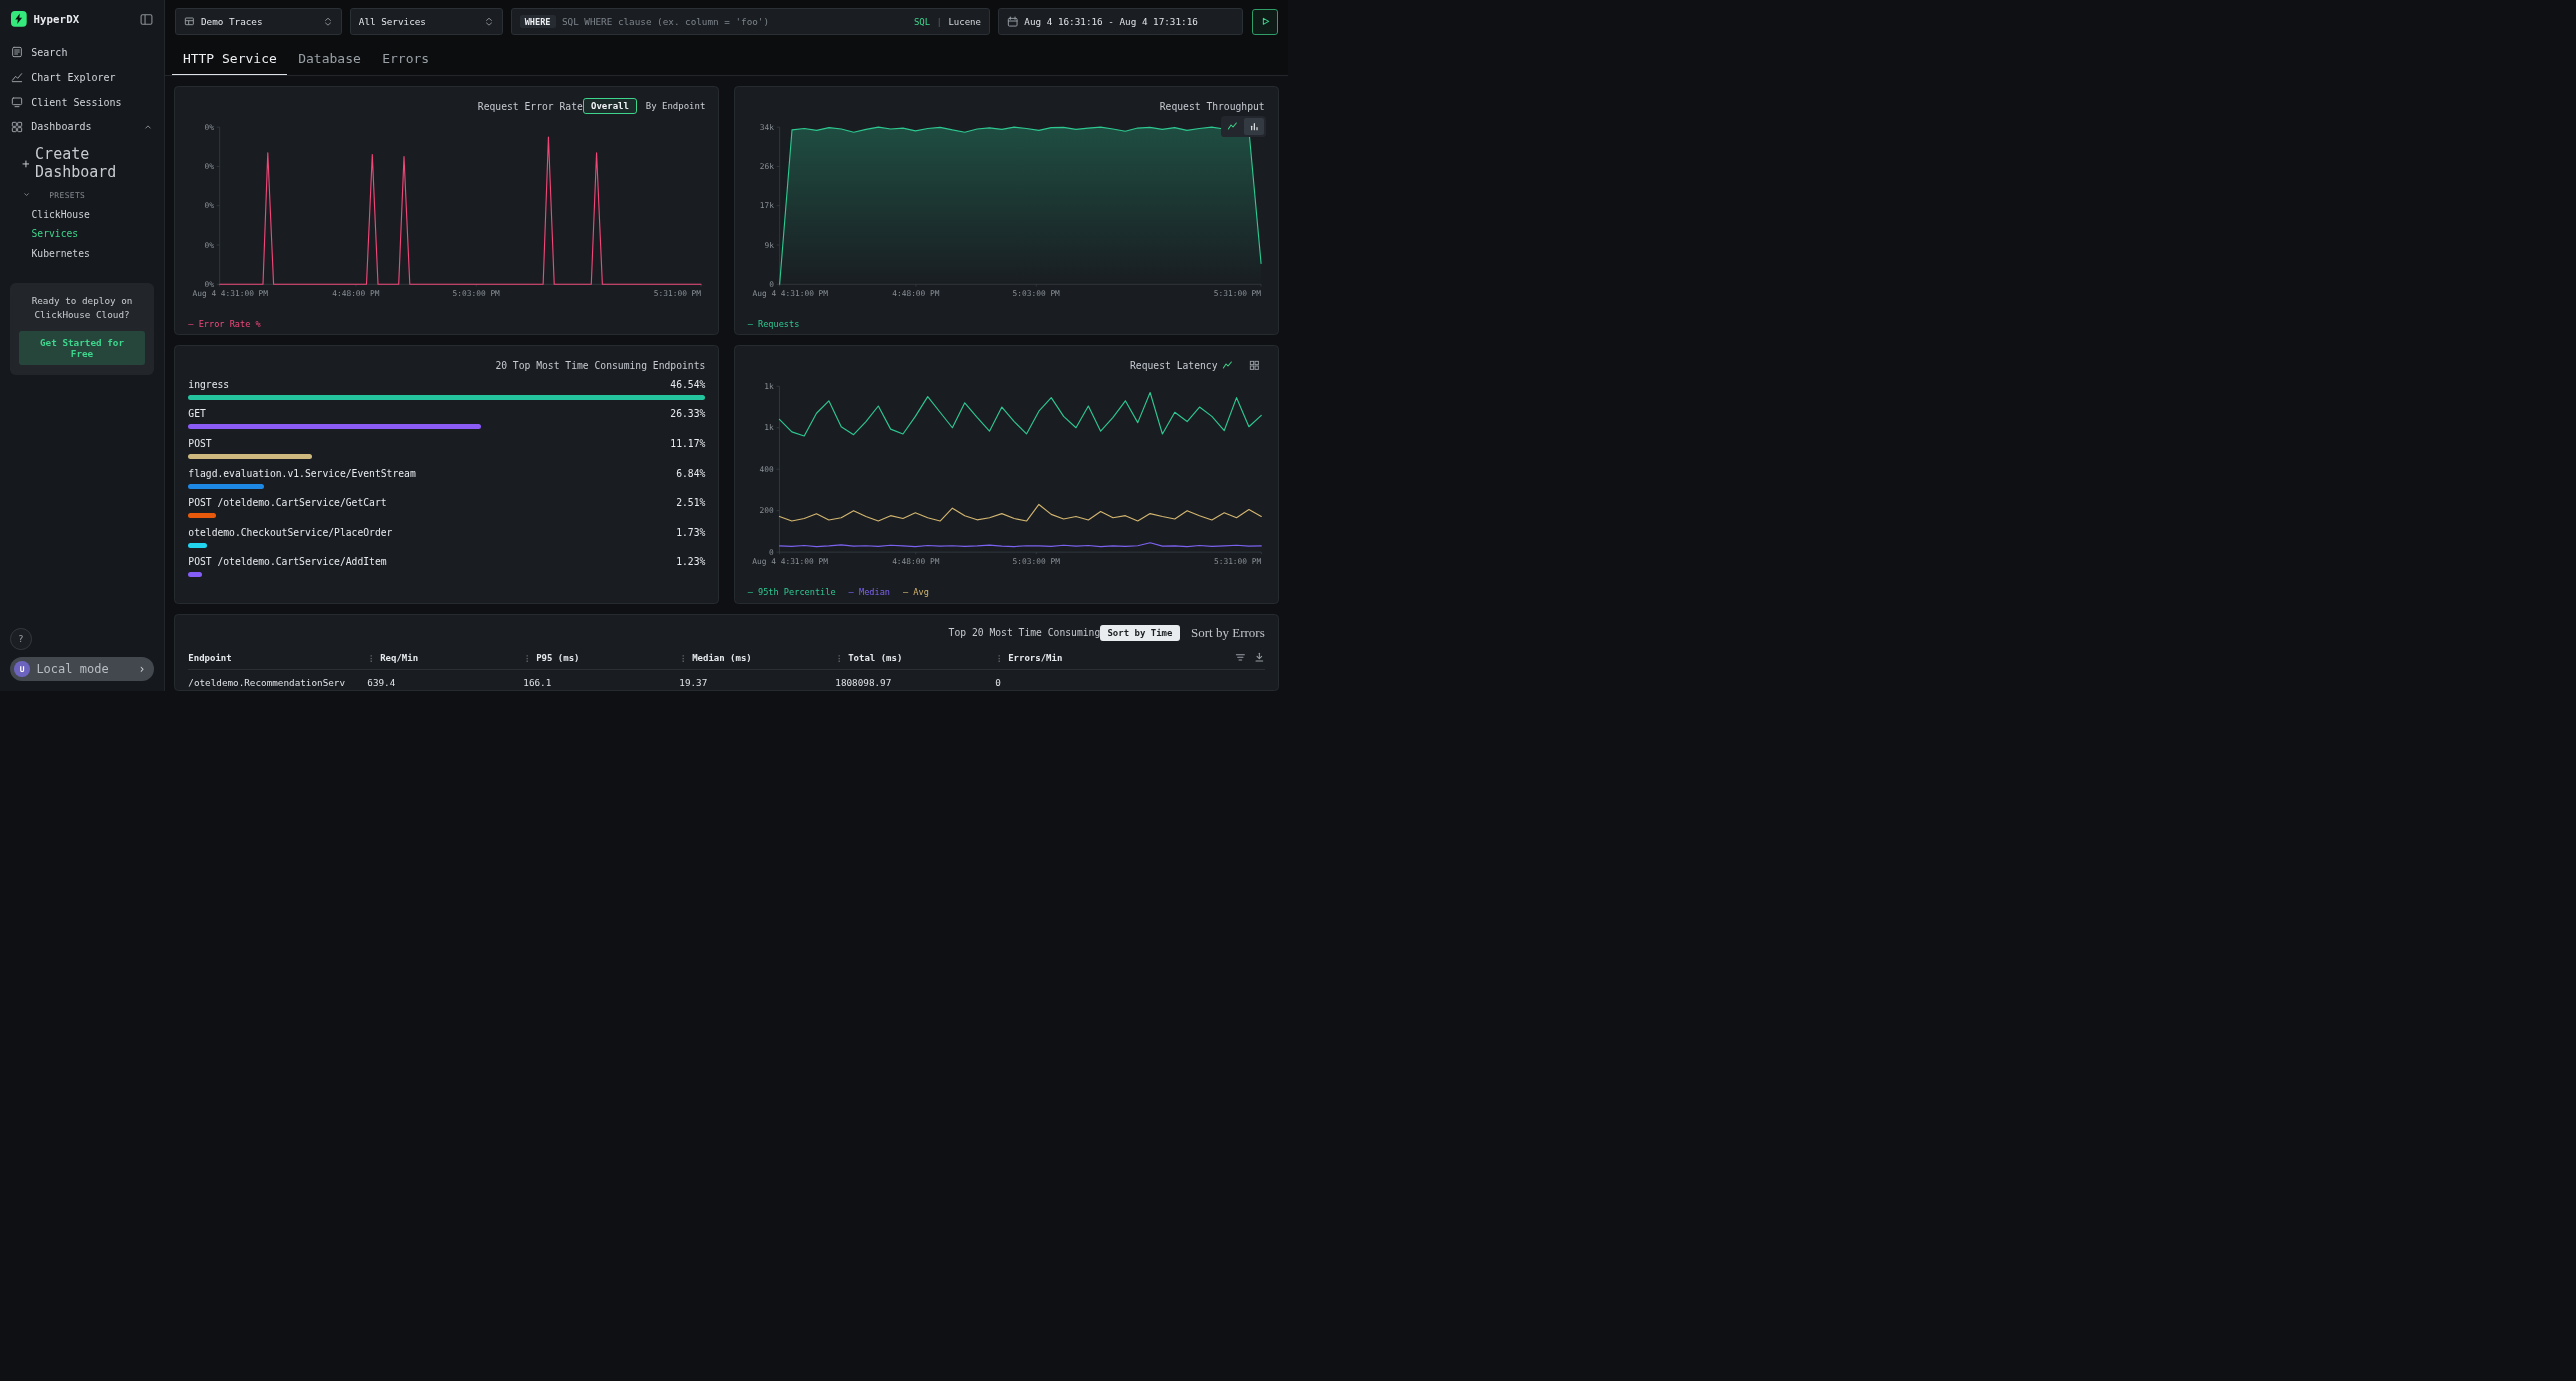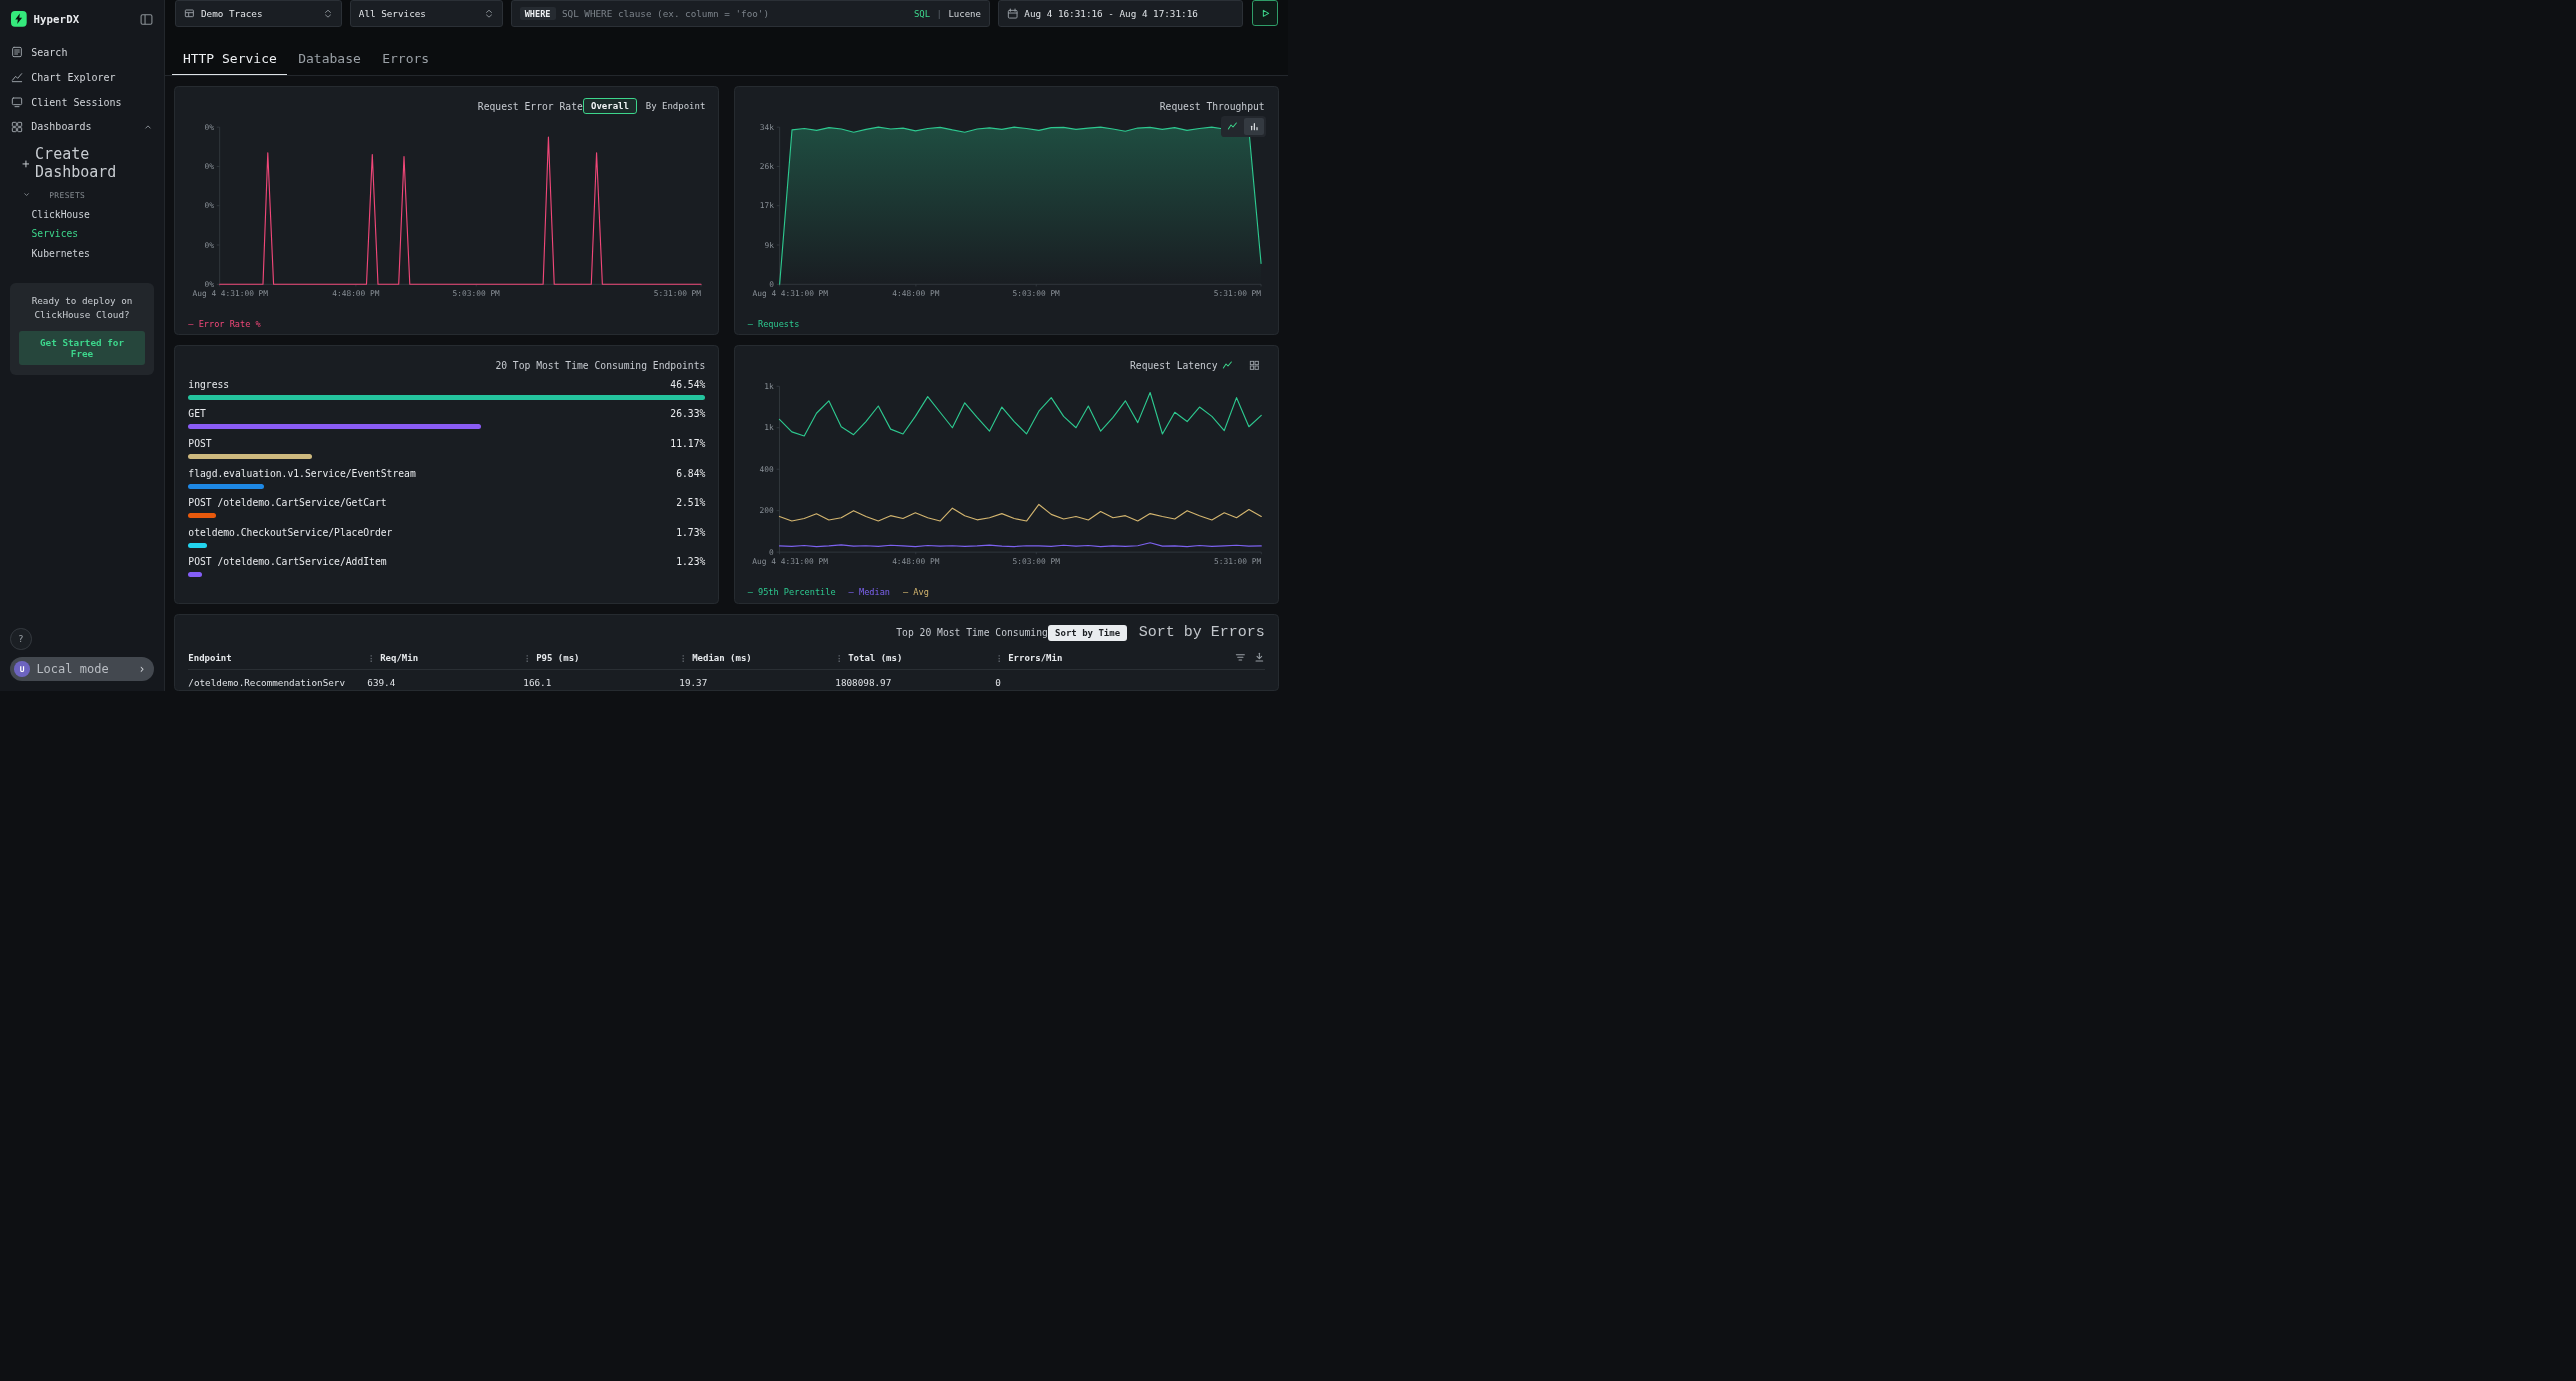--- a/index.html
+++ b/index.html
@@ -33,21 +33,21 @@
     margin-bottom:7.9px;cursor:pointer}
   .mode-pill{height:23.6px;border-radius:12px;background:#43484f;display:flex;align-items:center;
     gap:6.4px;padding:0 8.6px 0 4.3px;cursor:pointer}
   .avatar{width:15.7px;height:15.7px;border-radius:50%;background:#6d64c0;color:#fff;font-size:7.9px;
     display:flex;align-items:center;justify-content:center;font-weight:bold}
   .mode-label{flex:1;color:#b9bdc3;font-size:12px}
   .chev-right{color:#cdd1d6;font-size:11.4px;line-height:1}
 
   
   .main{flex:1;display:flex;flex-direction:column;min-width:0}
-  .topbar{height:43px;background:#0b0d0f;display:flex;gap:7.9px;padding:0 10px}
+  .topbar{height:43px;background:#0b0d0f;display:flex;align-items:center;gap:7.9px;padding:0 10px}
   .control{height:27px;background:#1a1e23;border:0.7px solid #2b3036;border-radius:2.9px;
     display:flex;align-items:center;gap:6.4px;padding:0 7.9px;cursor:pointer}
   .control .cicon{color:#9aa0a6;display:flex}
   .sel-label{font-size:9.3px;color:#e4e7ea}
   .updown{margin-left:auto;color:#8b9196;display:flex}
   .src-select{width:167px}
   .svc-select{width:153px}
   .searchbar{width:479px;cursor:text}
   .where-chip{background:#262b31;border-radius:2.1px;padding:1.4px 5px;font-size:8.6px;font-weight:bold;color:#eceff2}
   .search-input{flex:1;background:transparent;border:none;outline:none;color:#dfe3e7;
@@ -91,21 +91,21 @@
   .head-tools{display:flex;gap:7.2px;align-items:center}
 
   .bar-item{margin-bottom:8.6px}
   .bar-row{display:flex;justify-content:space-between;font-size:9.7px;margin-bottom:5px;color:#e9ebee}
   .bar{height:5px;border-radius:2.9px}
 
   .table-card{grid-column:1 / -1;padding:8.6px 13px}
   .sorts{display:flex;gap:11.4px;align-items:center}
   .sort-time{background:#e9ecef;color:#1a1d21;border:none;border-radius:2.9px;font-weight:bold;
     font-size:9px;padding:2.9px 7.2px;cursor:pointer;font-family:inherit}
-  .sort-errors{background:transparent;border:none;color:#c2c6cb;font-size:15px;cursor:pointer;font-family:Liberation Mono, monospace}
+  .sort-errors{background:transparent;border:none;color:#c2c6cb;font-size:13px;cursor:pointer;font-family:Liberation Serif, serif}
   .tbl-icons{position:absolute;right:13px;top:37px;display:flex;gap:8.6px;color:#9aa0a6}
   table{width:100%;border-collapse:collapse;table-layout:fixed;margin-top:1px}
   th{font-size:9px;text-align:left;color:#e6e9ec;font-weight:bold;padding:6.4px 5.7px 6.4px 0;
     border-bottom:0.7px solid #2a2f34;white-space:nowrap;overflow:hidden;cursor:pointer}
   th .dots{color:#6a7077;margin-right:5px;font-size:7.9px}
   td{font-size:9.3px;padding:7.2px 5.7px 7.2px 0;color:#dfe2e6;white-space:nowrap;overflow:hidden}
   th:nth-child(1),td:nth-child(1){width:179px}
   th:nth-child(2),td:nth-child(2){width:156px}
   th:nth-child(3),td:nth-child(3){width:156px}
   th:nth-child(4),td:nth-child(4){width:156px}

